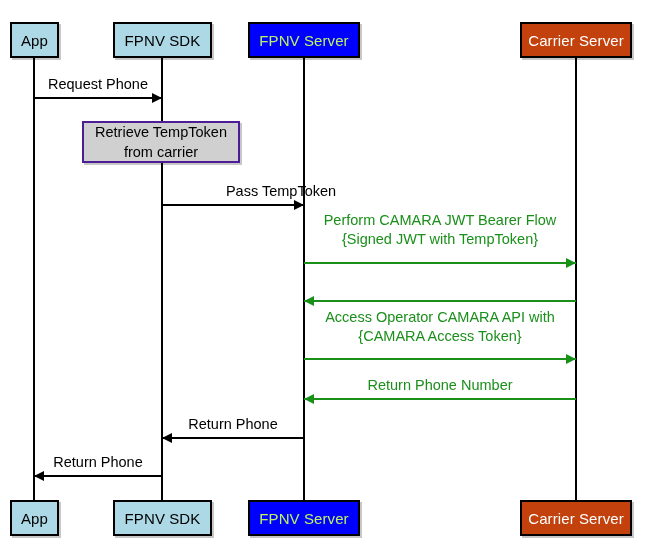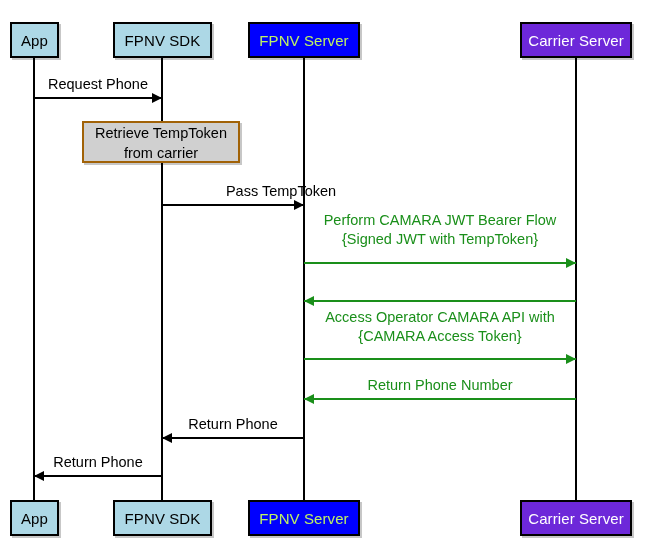--- a/index.html
+++ b/index.html
@@ -36,21 +36,21 @@
   }
   .actor-light {
     background: #add8e6;
     color: #000000;
   }
   .actor-blue {
     background: #0000ff;
     color: #bef264;
   }
   .actor-green {
-    background: #6d28d9;
+    background: #c2410c;
     color: #ffffff;
   }
   .lifeline {
     position: absolute;
     width: 2px;
     background: #000000;
   }
   .msg-label {
     position: absolute;
     font-size: 14.5px;
@@ -86,25 +86,25 @@
   .arrow-head.right.green {
     border-left-color: #1a8f1a;
   }
   .arrow-head.left.green {
     border-right-color: #1a8f1a;
   }
   .note-box {
     position: absolute;
     box-sizing: border-box;
     background: #d0d0d0;
-    border: 2px solid #a16207;
+    border: 2px solid #4c1d95;
     display: flex;
     flex-direction: column;
     align-items: center;
-    justify-content: space-between;
+    justify-content: center;
     font-size: 14.5px;
     line-height: 20px;
     color: #000000;
     text-align: center;
     box-shadow: 2px 2px 0 rgba(0,0,0,0.22);
   }
 </style>
 </head>
 <body>
 

